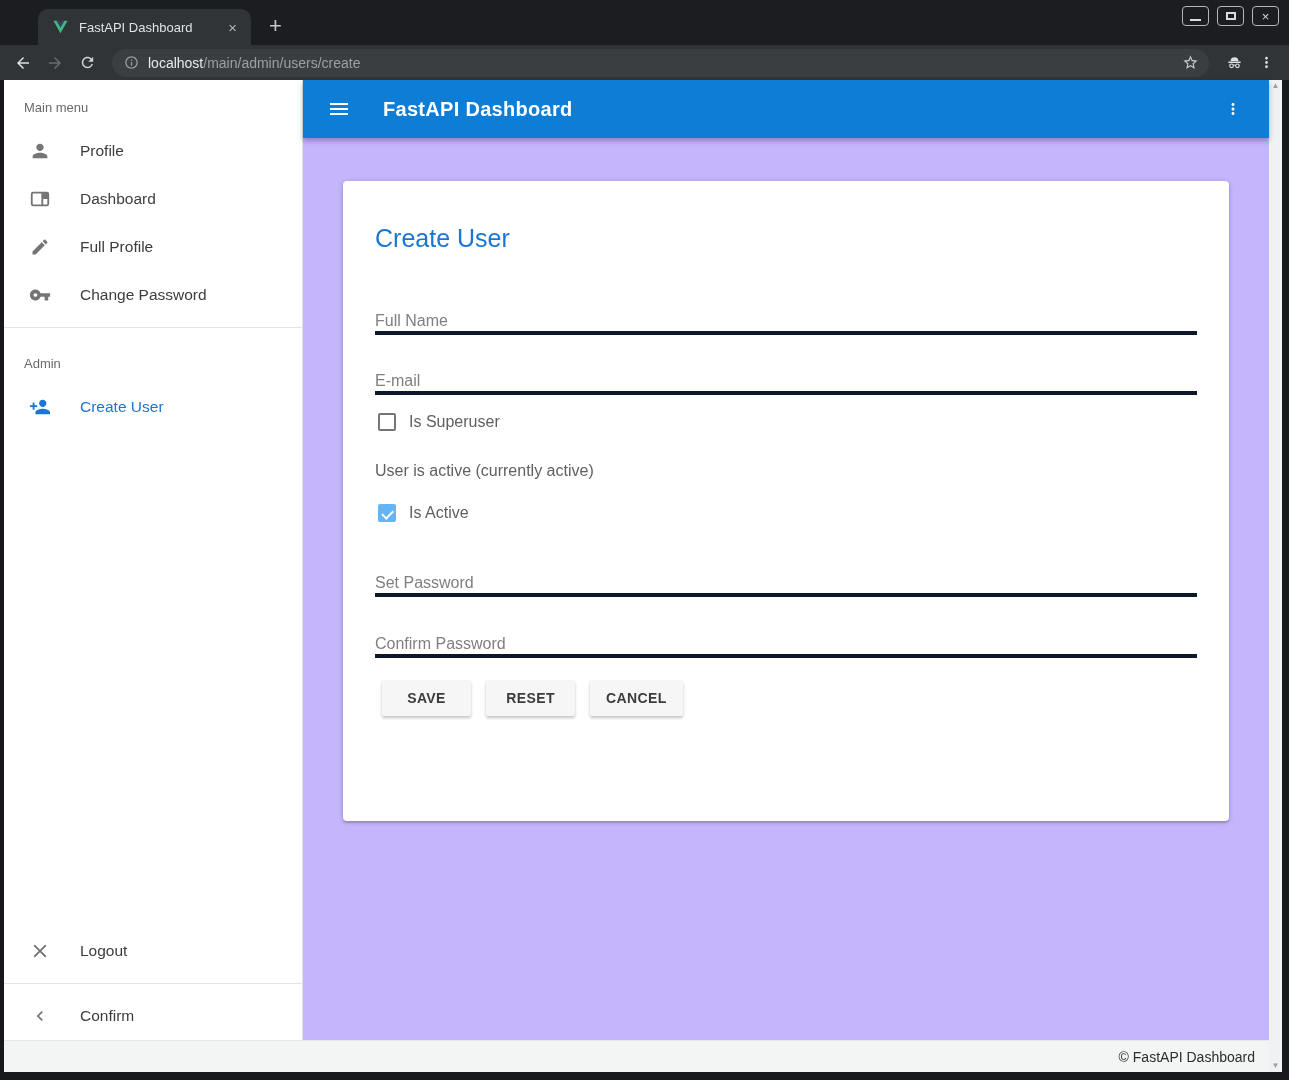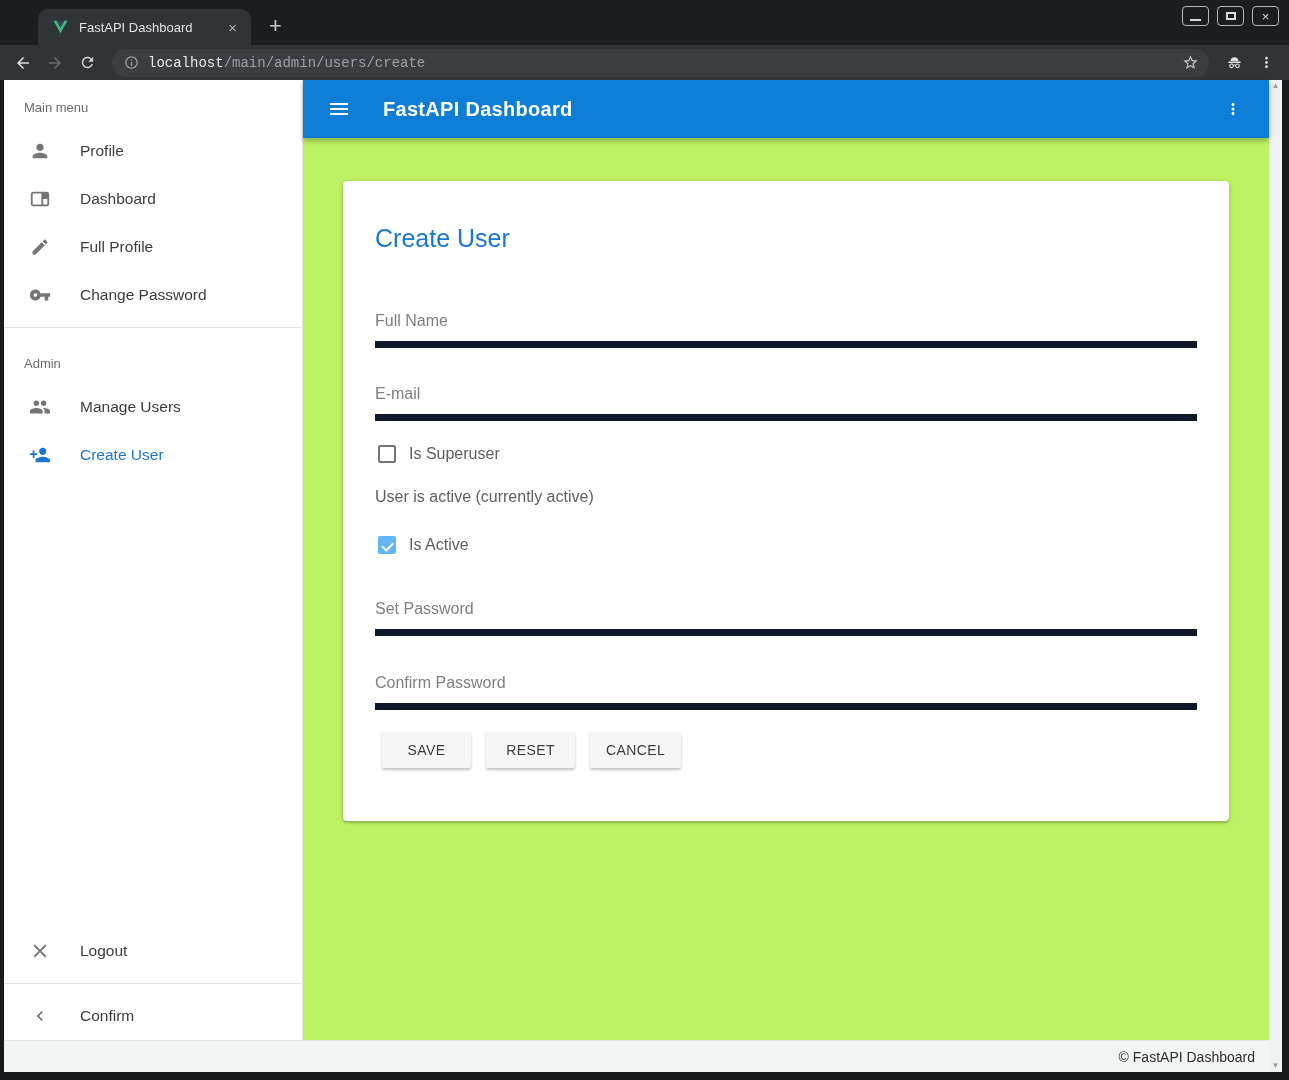--- a/index.html
+++ b/index.html
@@ -26,62 +26,62 @@
   .new-tab{color:#c3c7ca;font-size:22px;line-height:22px;margin:0 0 8px 18px;}
   .win-controls{position:absolute;right:10px;top:6px;display:flex;gap:8px;}
   .win-btn{width:27px;height:20px;border:1px solid #b4b6b8;border-radius:4px;color:#d9dbdd;
     display:flex;align-items:center;justify-content:center;font-size:13px;line-height:13px;}
   .glyph-min{width:11px;border-bottom:2px solid #d9dbdd;margin-top:7px;}
   .glyph-max{width:10px;height:8px;border:2px solid #d9dbdd;}
   .toolbar{height:35px;background:#303436;display:flex;align-items:center;padding:0 10px;gap:6px;}
   .tool-icon{width:26px;height:26px;display:flex;align-items:center;justify-content:center;border-radius:50%;}
   .omnibox{flex:1;height:28px;background:#3a3e41;border-radius:14px;display:flex;align-items:center;
     padding:0 10px 0 12px;margin:0 6px;gap:9px;}
-  .url{font-size:14px;white-space:nowrap;overflow:hidden;flex:1;font-family:Liberation Mono, monospace;}
+  .url{font-size:14px;white-space:nowrap;overflow:hidden;flex:1;}
   .url .host{color:#e8eaed;}
   .url .path{color:#9aa0a6;}
   
-  .viewport{position:absolute;left:4px;top:80px;width:1265px;height:960px;display:flex;background:#bef264;}
+  .viewport{position:absolute;left:4px;top:80px;width:1265px;height:960px;display:flex;background:#c4b5fd;}
   .sidebar{width:299px;background:#fff;border-right:1px solid #e2e2e2;display:flex;flex-direction:column;}
   .caption{color:#6b6b6b;font-size:13px;padding:20px 20px 12px;}
   .nav-item{height:48px;display:flex;align-items:center;padding:0 16px 0 24px;gap:28px;cursor:pointer;}
   .nav-icon{width:24px;height:24px;display:flex;align-items:center;justify-content:center;}
   .nav-label{font-size:15.5px;color:#3d3d3d;}
   .nav-item.active .nav-label{color:var(--primary);}
   .divider{height:1px;background:#e4e4e4;margin:8px 0;}
   .spacer{flex:1;}
   
   .main{flex:1;display:flex;flex-direction:column;min-width:0;}
   .appbar{height:58px;background:var(--appbar-bg);display:flex;align-items:center;
     padding:0 18px;box-shadow:0 3px 5px rgba(0,0,0,.28);position:relative;z-index:2;}
   .appbar-icon{width:36px;height:36px;display:flex;align-items:center;justify-content:center;}
   .appbar-title{color:#fff;font-size:20px;font-weight:700;letter-spacing:.3px;margin-left:26px;}
   
   .content{flex:1;overflow:hidden;}
   .card{margin:43px 40px;height:640px;background:#fff;border-radius:4px;padding:28px 32px;
     box-shadow:0 1px 5px rgba(0,0,0,.2),0 2px 2px rgba(0,0,0,.14);}
   .card-title{color:var(--primary);font-size:25px;font-weight:400;line-height:30px;margin:14px 0 58px;}
-  .text-field{display:block;border-bottom:7px solid #0f172a;padding-bottom:10px;}
+  .text-field{display:block;border-bottom:4px solid #0f172a;}
   .tf-input{border:none;outline:none;width:100%;height:20px;font-size:16px;color:#333;
     background:transparent;font-family:inherit;padding:0;}
   .tf-input::placeholder{color:#7f7f7f;opacity:1;}
   .tf-full-name{margin-bottom:36px;}
   .tf-email{margin-bottom:18px;}
   .note{color:#5f5f5f;font-size:16px;line-height:20px;margin:0 0 23px;}
-  .checkbox-row{display:flex;align-items:flex-end;gap:13px;height:24px;margin:0 0 24px;padding-left:3px;cursor:pointer;}
+  .checkbox-row{display:flex;align-items:flex-start;gap:13px;height:24px;margin:0 0 24px;padding-left:3px;cursor:pointer;}
   .checkbox-row.mb-lg{margin-bottom:45px;}
   .checkbox{width:18px;height:18px;border:2px solid #757575;border-radius:2px;position:relative;flex:none;}
   .checkbox.checked{border-color:var(--checkbox-checked);background:var(--checkbox-checked);}
   .checkbox.checked::after{content:"";position:absolute;left:2px;top:3.5px;width:9px;height:4.5px;
     border-left:2px solid #fff;border-bottom:2px solid #fff;transform:rotate(-45deg);}
   .checkbox-label{font-size:16px;color:#5f5f5f;}
   .tf-set-password{margin-bottom:37px;}
   .actions{margin-top:22px;display:flex;gap:15px;padding-left:7px;}
   .btn{min-width:89px;height:36px;background:#f6f6f6;border:none;border-radius:2px;
-    box-shadow:0 2px 3px rgba(0,0,0,.24);font-size:14px;font-weight:400;color:#3c3c3c;
+    box-shadow:0 2px 3px rgba(0,0,0,.24);font-size:14px;font-weight:700;color:#3c3c3c;
     letter-spacing:.4px;font-family:inherit;cursor:pointer;padding:0 16px;}
   
   .app-footer{position:absolute;left:4px;top:1040px;width:1265px;height:32px;background:#f3f4f4;
     border-top:1px solid #e6e6e6;display:flex;align-items:center;justify-content:flex-end;
     padding-right:14px;font-size:14px;color:#2d2d2d;}
   .scrollbar{position:absolute;right:7px;top:80px;width:13px;height:992px;background:#f0f1f2;
     display:flex;flex-direction:column;justify-content:space-between;align-items:center;}
   .scroll-arrow{color:#9aa0a3;font-size:8px;line-height:12px;width:100%;text-align:center;}
   svg{display:block;}
 </style>
@@ -195,28 +195,20 @@
         <svg width="22" height="22" viewBox="0 0 24 24" fill="#757575">
             <path d="M12.65 10C11.83 7.67 9.61 6 7 6c-3.31 0-6 2.69-6 6s2.69 6 6 6c2.61 0 4.83-1.67 5.65-4H17v4h4v-4h2v-4H12.65zM7 14c-1.1 0-2-.9-2-2s.9-2 2-2 2 .9 2 2-.9 2-2 2z"></path>
           </svg>
       </span>
       <span class="nav-label">Change Password</span>
     </div>
 
     <div class="divider"></div>
     <div class="caption">Admin</div>
 
-    <div class="nav-item">
-      <span class="nav-icon">
-        <svg width="22" height="22" viewBox="0 0 24 24" fill="#757575">
-            <path d="M16 11c1.66 0 2.99-1.34 2.99-3S17.66 5 16 5c-1.66 0-3 1.34-3 3s1.34 3 3 3zm-8 0c1.66 0 2.99-1.34 2.99-3S9.66 5 8 5C6.34 5 5 6.34 5 8s1.34 3 3 3zm0 2c-2.33 0-7 1.17-7 3.5V19h14v-2.5c0-2.33-4.67-3.5-7-3.5zm8 0c-.29 0-.62.02-.97.05 1.16.84 1.97 1.97 1.97 3.45V19h6v-2.5c0-2.33-4.67-3.5-7-3.5z"></path>
-          </svg>
-      </span>
-      <span class="nav-label">Manage Users</span>
-    </div>
 
     <div class="nav-item active">
       <span class="nav-icon">
         <svg width="22" height="22" viewBox="0 0 24 24" fill="#1976d2">
             <path d="M15 12c2.21 0 4-1.79 4-4s-1.79-4-4-4-4 1.79-4 4 1.79 4 4 4zm-9-2V7H4v3H1v2h3v3h2v-3h3v-2H6zm9 4c-2.67 0-8 1.34-8 4v2h16v-2c0-2.66-5.33-4-8-4z"></path>
           </svg>
       </span>
       <span class="nav-label">Create User</span>
     </div>
 

